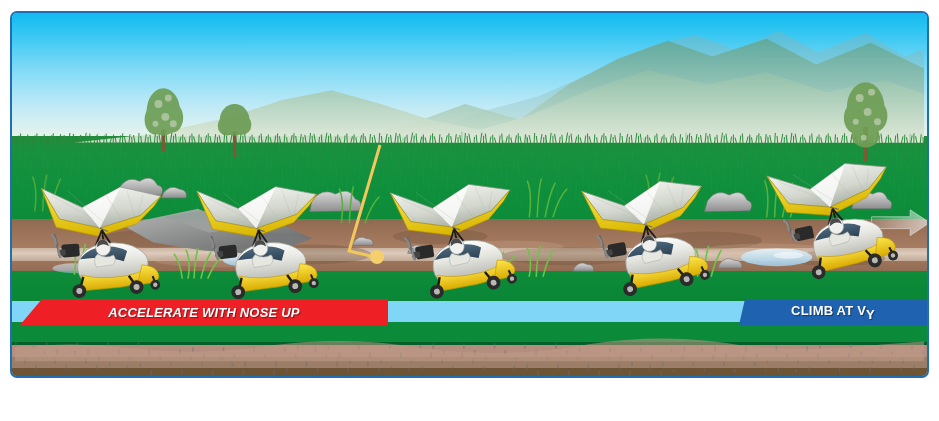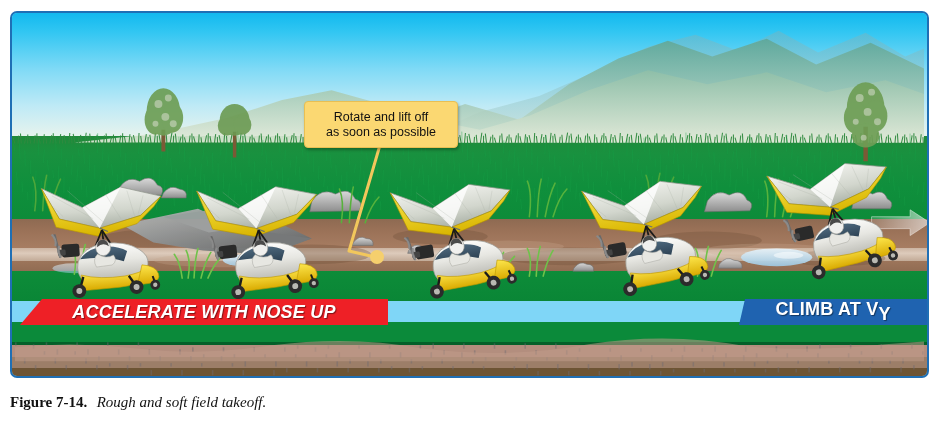--- a/index.html
+++ b/index.html
@@ -46,21 +46,21 @@
   .greenBelow{position:absolute;left:0;top:309px;width:100%;height:23px;background:#0b8a3a;}
   .greenBelow:after{content:"";position:absolute;left:0;bottom:0;width:100%;height:3px;background:#046029;}
   .soilA{position:absolute;left:0;top:332px;width:100%;height:17px;background:#b38e7e;}
   .soilB{position:absolute;left:0;top:344px;width:100%;height:14px;background:#9c7e68;}
   .soilC{position:absolute;left:0;top:355px;width:100%;height:12px;background:#6d5434;}
 
   
   .bars{position:absolute;left:0;top:286px;width:100%;height:26px;}
   .bar{position:absolute;top:0;height:26px;display:flex;align-items:center;justify-content:center;}
   .bar span{
-    color:#ffffff;font-size:18px;font-weight:bold;letter-spacing:.2px;
+    color:#ffffff;font-size:13px;font-weight:bold;letter-spacing:.2px;
     text-shadow:1px 1px 1px rgba(0,0,0,.45);white-space:nowrap;
   }
   .barRed{left:8px;width:368px;background:#ee2026;
     clip-path:polygon(22px 0,100% 0,100% 100%,0 100%);}
   .barRed span{font-style:italic;}
   .barPurple{left:373px;width:360px;background:#8c4099;
     clip-path:polygon(7px 0,100% 0,calc(100% - 7px) 100%,0 100%);}
   .barBlue{left:727px;width:188px;background:#1f63b0;
     clip-path:polygon(6px 0,100% 0,100% 100%,0 100%);}
   .vsub{font-size:9px;vertical-align:sub;}
@@ -619,26 +619,20 @@
       </g>
     </g>
         </g>
     </svg>
 
     <svg class="leader" width="120" height="140" viewBox="0 0 120 140">
       <path d="M83 12 L52 118 L78 124" stroke="#f2c75c" stroke-width="3" fill="none" stroke-linejoin="round"></path>
       <circle cx="80" cy="124" r="7" fill="#f5cf6d"></circle>
     </svg>
 
-    <div class="callout">
-      <p>
-        <span>Rotate and lift off</span><br>
-        <span>as soon as possible</span>
-      </p>
-    </div>
 
     <div class="greenBelow"></div>
     <div class="soilA"></div>
     <div class="soilB"></div>
     <div class="soilC"></div>
     <svg class="layer" width="919" height="367" viewBox="0 0 919 367" style="z-index:12;">
       <g id="speckles">
           <rect x="0" y="333" width="1.6" height="3.4" fill="#6f6a72" opacity="0.45"></rect>
           <rect x="338" y="350" width="1.6" height="4.4" fill="#6f6a72" opacity="0.45"></rect>
           <rect x="676" y="337" width="1.6" height="5.4" fill="#6f6a72" opacity="0.45"></rect>
@@ -797,18 +791,14 @@
       <div class="bar barRed">
         <span>ACCELERATE WITH NOSE UP</span>
       </div>
       <div class="bar barBlue">
         <span><span>CLIMB AT V</span><span class="vsub">Y</span></span>
       </div>
     </div>
 
   </div>
 
-  <div style="position:absolute;left:10px;top:393px;">
-    <span style="font-family:'Liberation Serif',serif;font-weight:bold;font-size:15px;color:#111;">Figure 7-14.</span>
-    <span style="font-family:'Liberation Serif',serif;font-style:italic;font-size:15px;color:#111;margin-left:5px;">Rough and soft field takeoff.</span>
-  </div>
 
 </div>
 
 </body></html>

